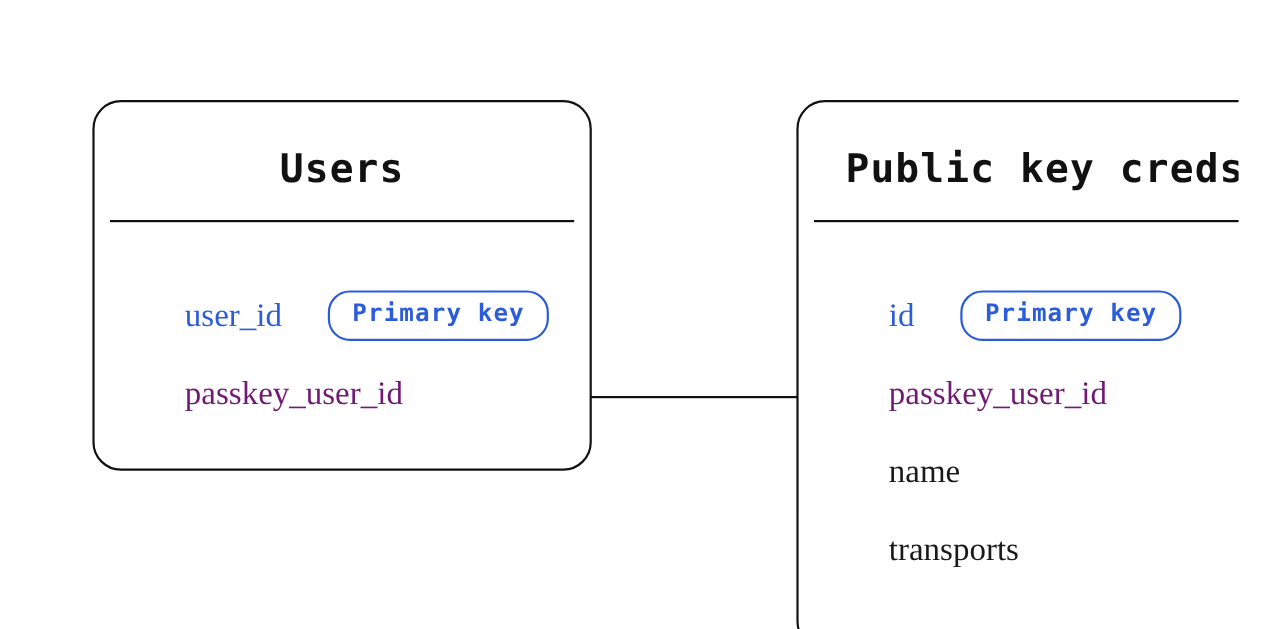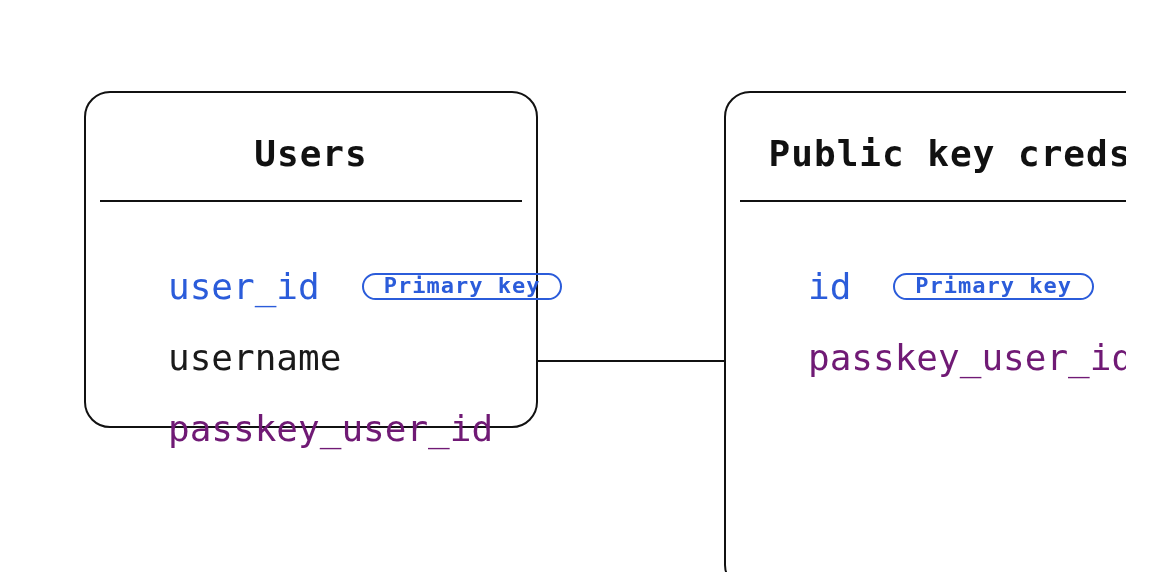--- a/index.html
+++ b/index.html
@@ -51,31 +51,32 @@
   .table-body {
     padding: 28px 0 0 40px;
   }
   .field-row {
     height: 57px;
     display: flex;
     align-items: center;
     white-space: nowrap;
   }
   .field-name {
-    font-size: 36px;
+    font-size: 30px;
     color: #1a1a1a;
+    font-family: Liberation Serif, serif;
   }
   .field-row.primary .field-name { color: #2B5CDA; }
   .field-row.foreign .field-name { color: #701a75; }
   .pk-badge {
     display: inline-flex;
     align-items: center;
     justify-content: center;
     margin-left: 28px;
-    height: 27px;
+    height: 46px;
     padding: 0 20px 2px 20px;
     border: 2px solid #2B5CDA;
     border-radius: 20px;
     color: #2B5CDA;
     font-size: 22px;
     font-weight: bold;
     letter-spacing: 1px;
     white-space: nowrap;
   }
   .relationship-line {
@@ -95,39 +96,42 @@
 
   <div class="table-node users">
     <div class="table-header">
       <span class="table-title">Users</span>
     </div>
     <div class="table-body">
       <div class="field-row primary">
         <span class="field-name">user_id</span>
         <span class="pk-badge">Primary key</span>
       </div>
-      <div class="field-row">
-        <span class="field-name">username</span>
-      </div>
       <div class="field-row foreign">
         <span class="field-name">passkey_user_id</span>
       </div>
     </div>
   </div>
 
   <div class="relationship-line"></div>
 
   <div class="table-node pubkey">
     <div class="table-header">
       <span class="table-title">Public key creds</span>
     </div>
     <div class="table-body">
       <div class="field-row primary">
         <span class="field-name">id</span>
         <span class="pk-badge">Primary key</span>
       </div>
       <div class="field-row foreign">
         <span class="field-name">passkey_user_id</span>
       </div>
+      <div class="field-row">
+        <span class="field-name">name</span>
+      </div>
+      <div class="field-row">
+        <span class="field-name">transports</span>
+      </div>
     </div>
   </div>
 
 </div>
 
 </body></html>

